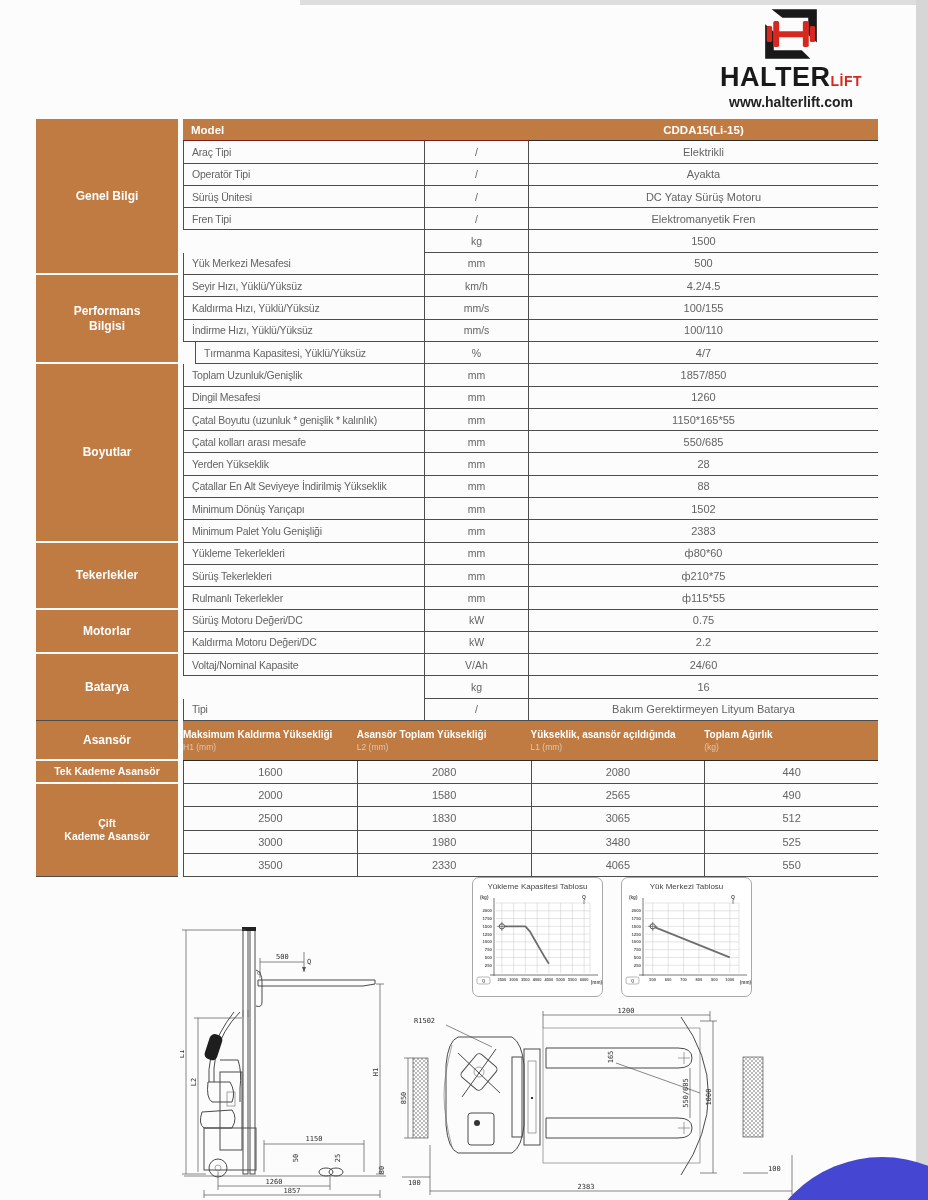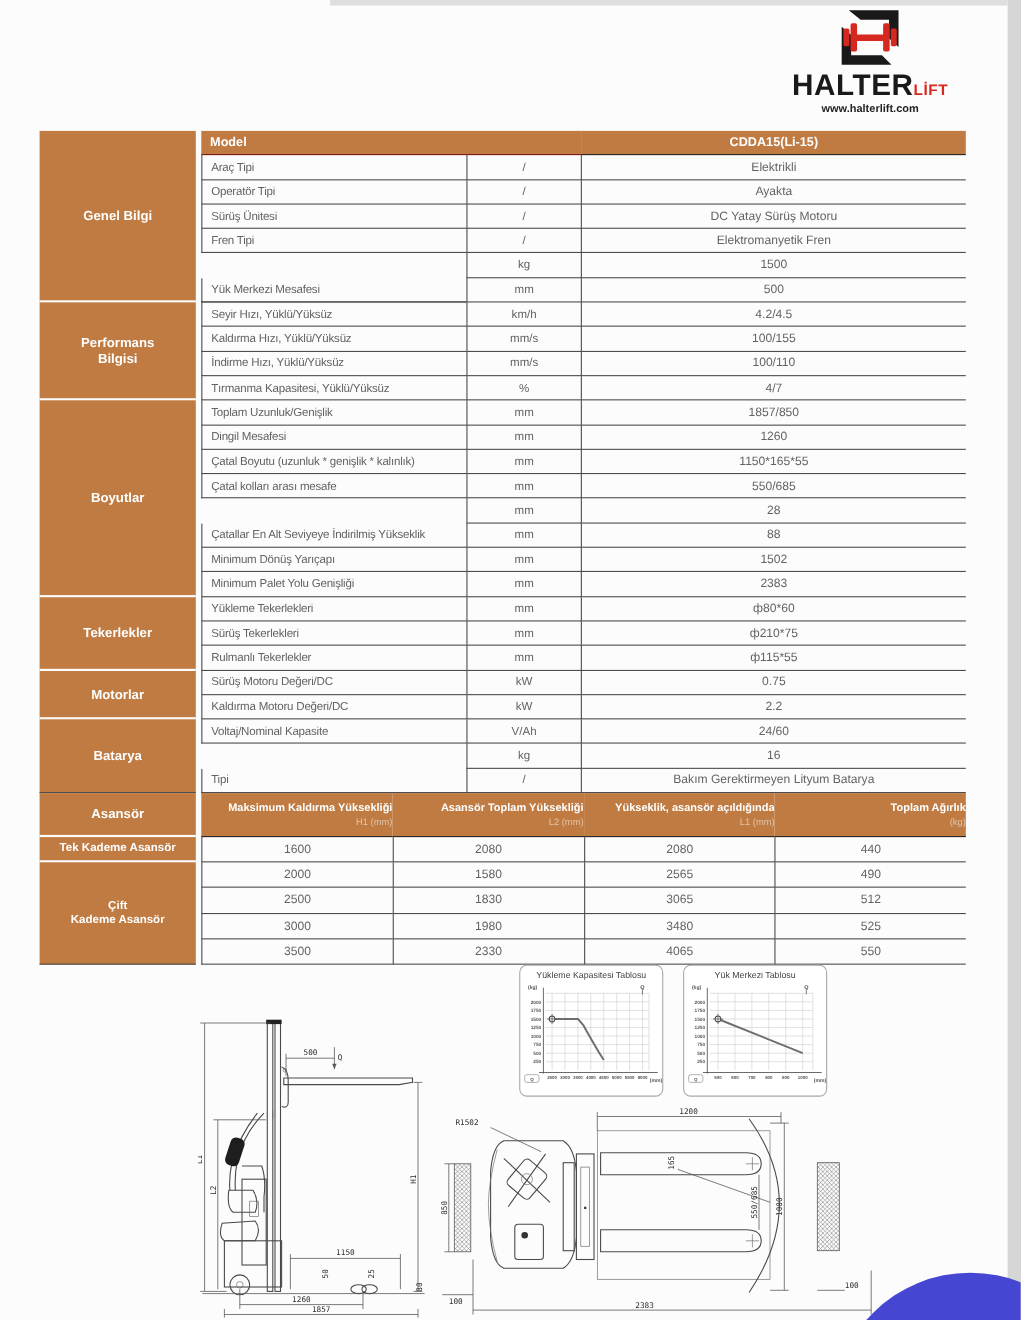--- a/index.html
+++ b/index.html
@@ -7,42 +7,42 @@
         font-family:"Liberation Sans",sans-serif;}
   
   .edge-right{position:absolute;left:916px;top:0;width:12px;height:1200px;background:#d6d6d6;}
   .edge-top{position:absolute;left:300px;top:0;width:616px;height:5px;background:#dedede;}
 
   
   .logo{position:absolute;left:702px;top:6px;width:178px;text-align:center;}
   .logo svg{display:block;margin:0 auto;}
   .wordmark{margin-top:2px;font-weight:bold;color:#191919;font-size:27px;letter-spacing:0.5px;line-height:1;}
   .wordmark .red{color:#d7281f;font-size:14px;letter-spacing:0.5px;}
-  .weburl{margin-top:3px;font-size:10px;font-weight:bold;color:#222;}
+  .weburl{margin-top:3px;font-size:14px;font-weight:bold;color:#222;}
 
   
   .spec-grid{position:absolute;left:36px;top:119px;width:842px;display:grid;
              grid-template-columns:142px 5px 241px 105px 349px;grid-auto-rows:22.3px;}
   .mast-grid{position:absolute;left:36px;top:721px;width:842px;display:grid;
              grid-template-columns:142px 5px repeat(4,173.75px);grid-template-rows:40px repeat(5,23.2px);}
   .sec{background:#bf7b42;color:#fff;font-weight:bold;font-size:12px;display:flex;
        align-items:center;justify-content:center;text-align:center;line-height:1.2;
        border-bottom:2px solid #fcfcfc;white-space:pre-line;}
   .sec.small{font-size:10.5px;}
   .model-mid{grid-column:3/5;background:#bf7b42;color:#fff;font-weight:bold;font-size:11.5px;
              display:flex;align-items:center;padding-left:8px;border-bottom:1px solid #7f1d1d;}
   .model-val{grid-column:5;background:#bf7b42;color:#fff;font-weight:bold;font-size:11.5px;
              display:flex;align-items:center;justify-content:center;border-bottom:1px solid #2a2a2a;}
   .attr{border-bottom:1px solid #4d4d4d;border-left:1px solid #4d4d4d;font-size:10.5px;color:#636363;
         display:flex;align-items:center;padding-left:8px;letter-spacing:-0.2px;overflow:hidden;white-space:nowrap;}
   .unit{border-bottom:1px solid #4d4d4d;border-left:1px solid #4d4d4d;border-right:1px solid #4d4d4d;
         font-size:10.5px;color:#636363;display:flex;align-items:center;justify-content:center;}
   .val{border-bottom:1px solid #4d4d4d;font-size:11px;color:#636363;display:flex;align-items:center;justify-content:center;}
   .mh{background:#bf7b42;border-bottom:1px solid #2a2a2a;display:flex;flex-direction:column;
-      align-items:flex-end;justify-content:center;overflow:visible;}
+      align-items:flex-start;justify-content:center;overflow:visible;}
   .mh .t{font-size:10px;font-weight:bold;color:#fff;white-space:nowrap;}
   .mh .s{font-size:8.5px;color:rgba(255,255,255,.55);margin-top:2px;}
   .num{border-bottom:1px solid #4d4d4d;border-left:1px solid #4d4d4d;font-size:11px;color:#636363;
        display:flex;align-items:center;justify-content:center;}
 
   
   .chartbox{position:absolute;top:877px;width:131px;height:120px;background:#fff;border:1px solid #a8a8a8;
             border-radius:7px;box-sizing:border-box;}
   .chartbox .ct{font-size:8px;color:#444;text-align:center;margin-top:4px;white-space:nowrap;}
   .chartbox svg{position:absolute;left:1px;top:15px;}
@@ -107,35 +107,36 @@
       <div class="val" style="grid-area: 7 / 5;">500</div>
       <div class="attr" style="grid-area: 8 / 3;">Seyir Hızı, Yüklü/Yüksüz</div>
       <div class="unit" style="grid-area: 8 / 4;">km/h</div>
       <div class="val" style="grid-area: 8 / 5;">4.2/4.5</div>
       <div class="attr" style="grid-area: 9 / 3;">Kaldırma Hızı, Yüklü/Yüksüz</div>
       <div class="unit" style="grid-area: 9 / 4;">mm/s</div>
       <div class="val" style="grid-area: 9 / 5;">100/155</div>
       <div class="attr" style="grid-area: 10 / 3;">İndirme Hızı, Yüklü/Yüksüz</div>
       <div class="unit" style="grid-area: 10 / 4;">mm/s</div>
       <div class="val" style="grid-area: 10 / 5;">100/110</div>
-      <div class="attr" style="grid-area: 11 / 3;">Tırmanma Kapasitesi, Yüklü/Yüksüz</div>
+      <div class="attr" style="grid-area: 11 / 3; margin-left: 12px;">Tırmanma Kapasitesi, Yüklü/Yüksüz</div>
       <div class="unit" style="grid-area: 11 / 4;">%</div>
       <div class="val" style="grid-area: 11 / 5;">4/7</div>
       <div class="attr" style="grid-area: 12 / 3;">Toplam Uzunluk/Genişlik</div>
       <div class="unit" style="grid-area: 12 / 4;">mm</div>
       <div class="val" style="grid-area: 12 / 5;">1857/850</div>
       <div class="attr" style="grid-area: 13 / 3;">Dingil Mesafesi</div>
       <div class="unit" style="grid-area: 13 / 4;">mm</div>
       <div class="val" style="grid-area: 13 / 5;">1260</div>
       <div class="attr" style="grid-area: 14 / 3;">Çatal Boyutu (uzunluk * genişlik * kalınlık)</div>
       <div class="unit" style="grid-area: 14 / 4;">mm</div>
       <div class="val" style="grid-area: 14 / 5;">1150*165*55</div>
       <div class="attr" style="grid-area: 15 / 3;">Çatal kolları arası mesafe</div>
       <div class="unit" style="grid-area: 15 / 4;">mm</div>
       <div class="val" style="grid-area: 15 / 5;">550/685</div>
+      <div class="attr" style="grid-area: 16 / 3;">Yerden Yükseklik</div>
       <div class="unit" style="grid-area: 16 / 4;">mm</div>
       <div class="val" style="grid-area: 16 / 5;">28</div>
       <div class="attr" style="grid-area: 17 / 3;">Çatallar En Alt Seviyeye İndirilmiş Yükseklik</div>
       <div class="unit" style="grid-area: 17 / 4;">mm</div>
       <div class="val" style="grid-area: 17 / 5;">88</div>
       <div class="attr" style="grid-area: 18 / 3;">Minimum Dönüş Yarıçapı</div>
       <div class="unit" style="grid-area: 18 / 4;">mm</div>
       <div class="val" style="grid-area: 18 / 5;">1502</div>
       <div class="attr" style="grid-area: 19 / 3;">Minimum Palet Yolu Genişliği</div>
       <div class="unit" style="grid-area: 19 / 4;">mm</div>

